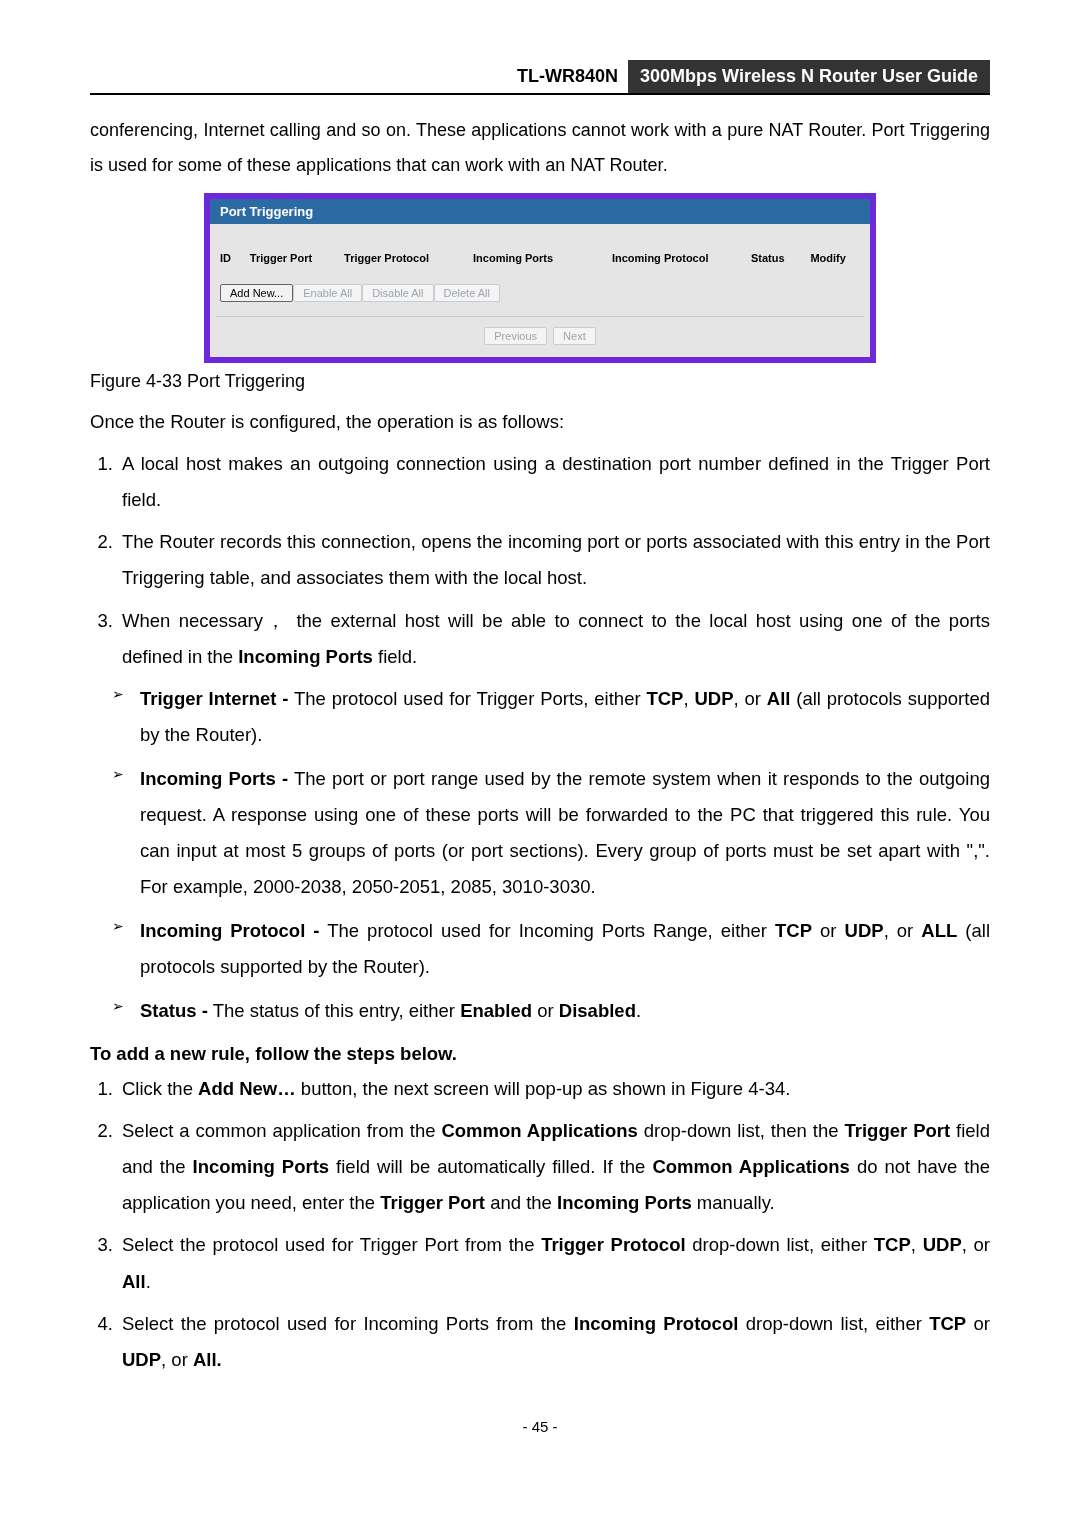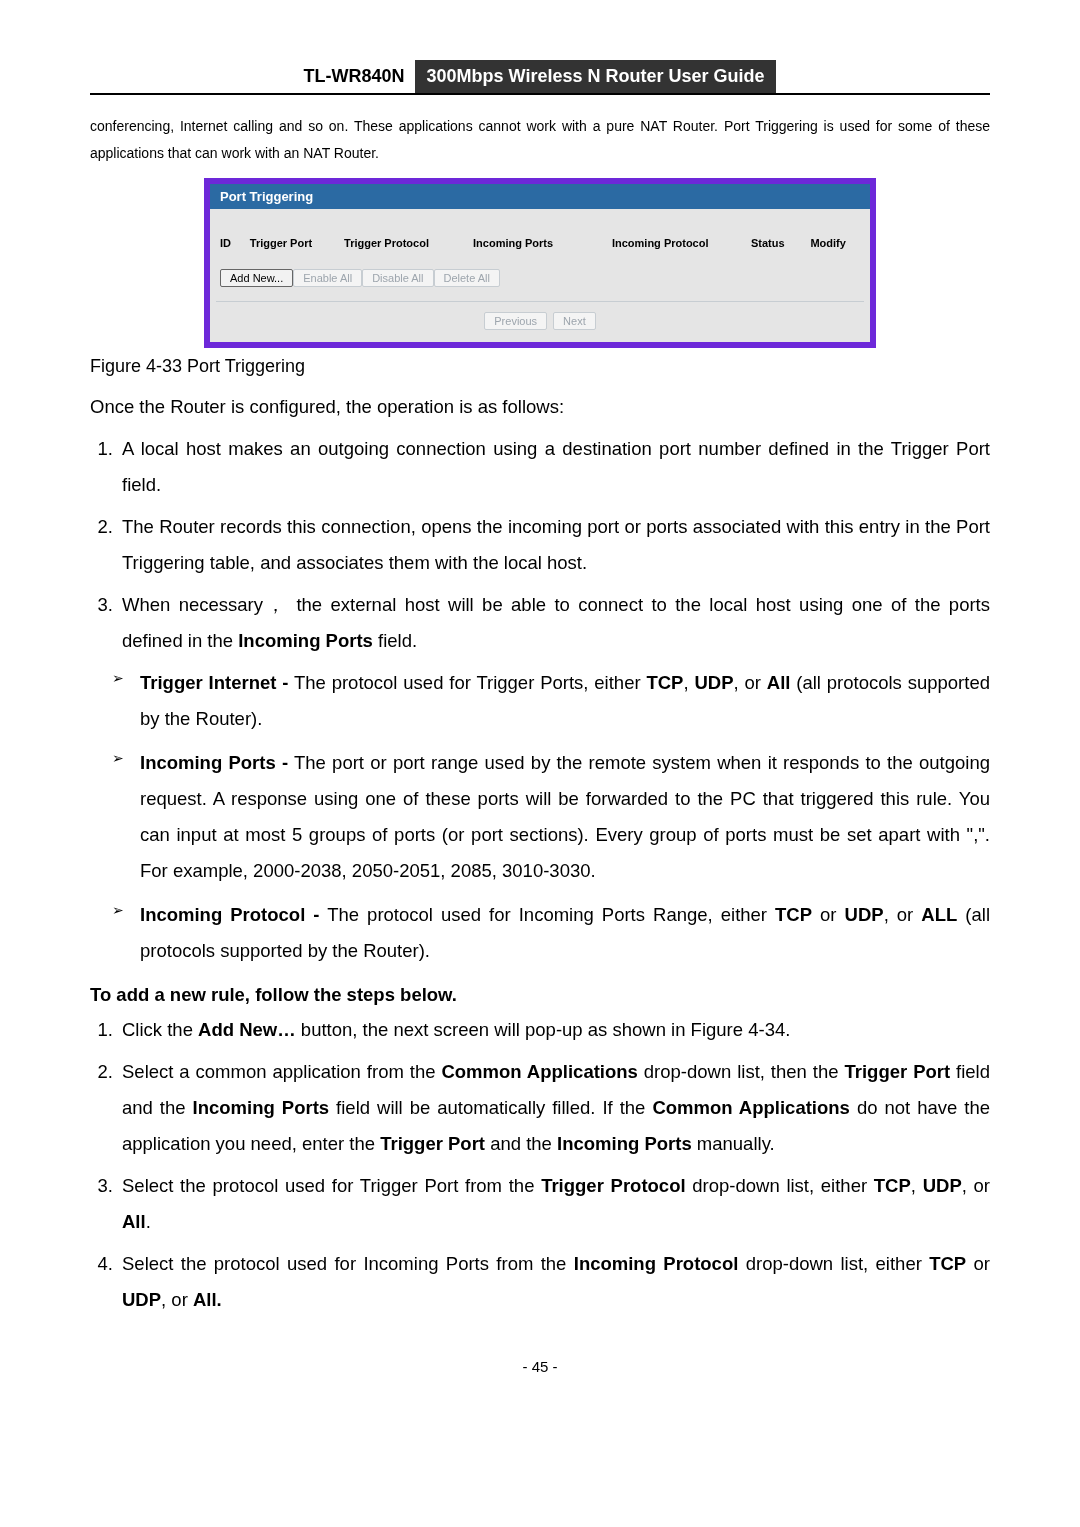--- a/index.html
+++ b/index.html
@@ -10,21 +10,21 @@
     color: #000;
   }
   .page {
     width: 1080px;
     margin: 0 auto;
     padding: 60px 90px 40px 90px;
     box-sizing: border-box;
   }
   .header-row {
     display: flex;
-    justify-content: center;
+    justify-content: flex-end;
     align-items: stretch;
     border-bottom: 2px solid #000;
     margin-bottom: 18px;
   }
   .header-model {
     font-weight: bold;
     font-size: 18px;
     padding: 6px 10px 6px 0;
     display: flex;
     align-items: center;
@@ -32,21 +32,21 @@
   .header-title {
     background: #333;
     color: #fff;
     font-weight: bold;
     font-size: 18px;
     padding: 6px 12px;
     display: flex;
     align-items: center;
   }
   .body-text {
-    font-size: 14px;
+    font-size: 18px;
     line-height: 1.95;
     text-align: justify;
     margin: 0 0 10px 0;
   }
   .figure-wrap {
     margin: 10px 0 6px 0;
     display: flex;
     justify-content: center;
   }
   .screenshot {
@@ -207,20 +207,21 @@
   <ol class="numlist">
     <li>A local host makes an outgoing connection using a destination port number defined in the Trigger Port field.</li>
     <li>The Router records this connection, opens the incoming port or ports associated with this entry in the Port Triggering table, and associates them with the local host.</li>
     <li>When necessary，  the external host will be able to connect to the local host using one of the ports defined in the <b>Incoming Ports</b> field.</li>
   </ol>
 
   <ul class="bull-list">
     <li><b>Trigger Internet -</b> The protocol used for Trigger Ports, either <b>TCP</b>, <b>UDP</b>, or <b>All</b> (all protocols supported by the Router).</li>
     <li><b>Incoming Ports -</b> The port or port range used by the remote system when it responds to the outgoing request. A response using one of these ports will be forwarded to the PC that triggered this rule. You can input at most 5 groups of ports (or port sections). Every group of ports must be set apart with ",". For example, 2000-2038, 2050-2051, 2085, 3010-3030.</li>
     <li><b>Incoming Protocol -</b> The protocol used for Incoming Ports Range, either <b>TCP</b> or <b>UDP</b>, or <b>ALL</b> (all protocols supported by the Router).</li>
+    <li><b>Status -</b> The status of this entry, either <b>Enabled</b> or <b>Disabled</b>.</li>
   </ul>
 
   <div class="subhead">To add a new rule, follow the steps below.</div>
 
   <ol class="numlist">
     <li>Click the <b>Add New…</b> button, the next screen will pop-up as shown in Figure 4-34.</li>
     <li>Select a common application from the <b>Common Applications</b> drop-down list, then the <b>Trigger Port</b> field and the <b>Incoming Ports</b> field will be automatically filled. If the <b>Common Applications</b> do not have the application you need, enter the <b>Trigger Port</b> and the <b>Incoming Ports</b> manually.</li>
     <li>Select the protocol used for Trigger Port from the <b>Trigger Protocol</b> drop-down list, either <b>TCP</b>, <b>UDP</b>, or <b>All</b>.</li>
     <li>Select the protocol used for Incoming Ports from the <b>Incoming Protocol</b> drop-down list, either <b>TCP</b> or <b>UDP</b>, or <b>All.</b></li>
   </ol>

